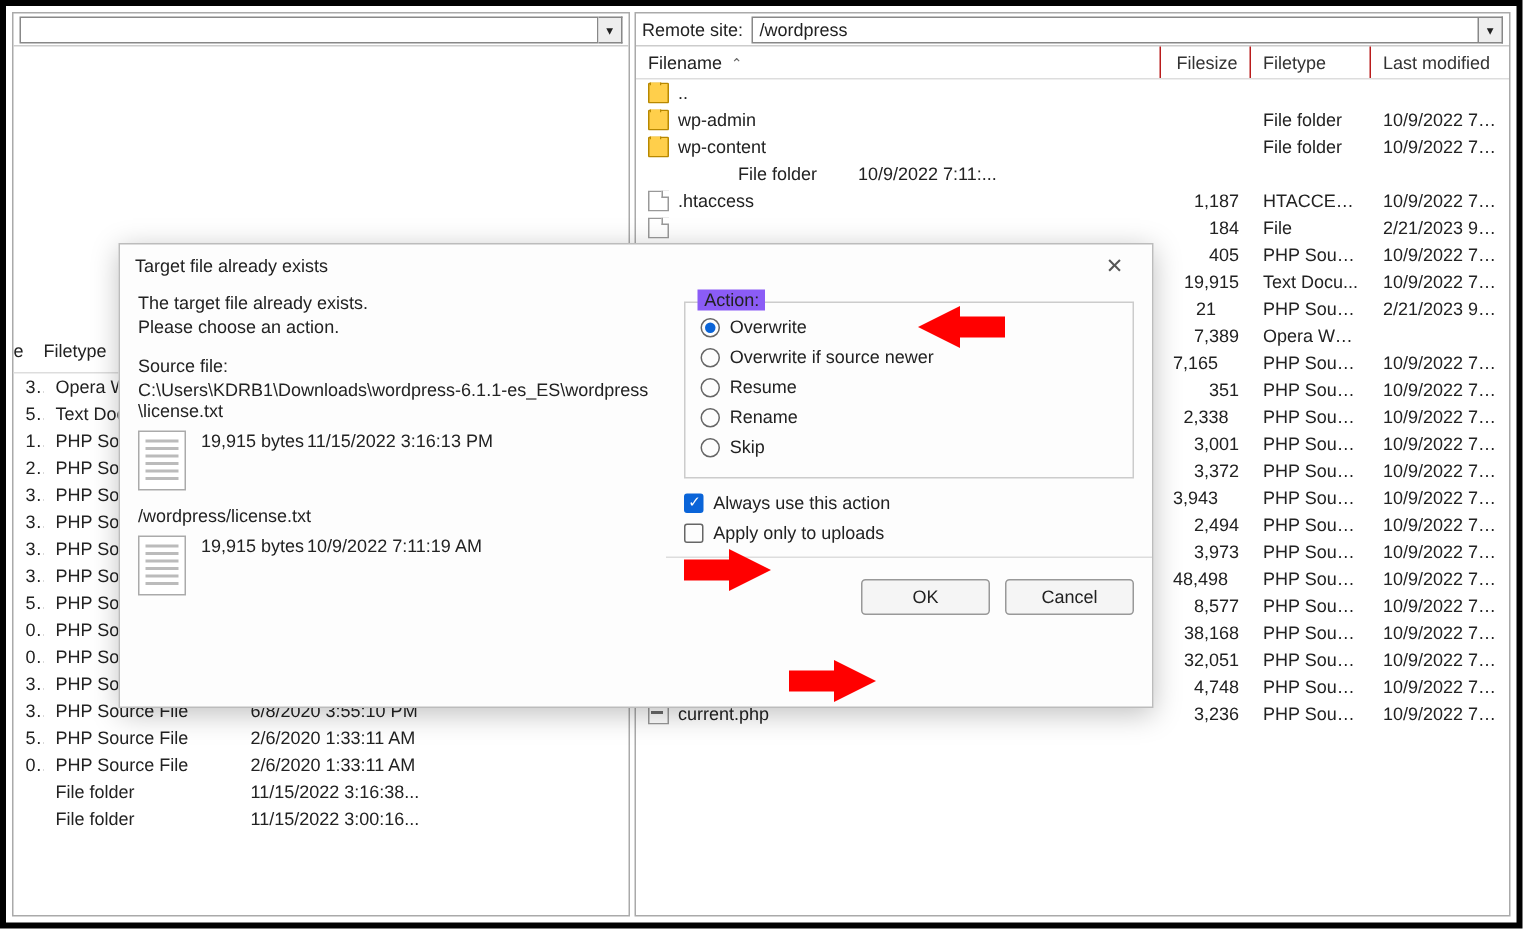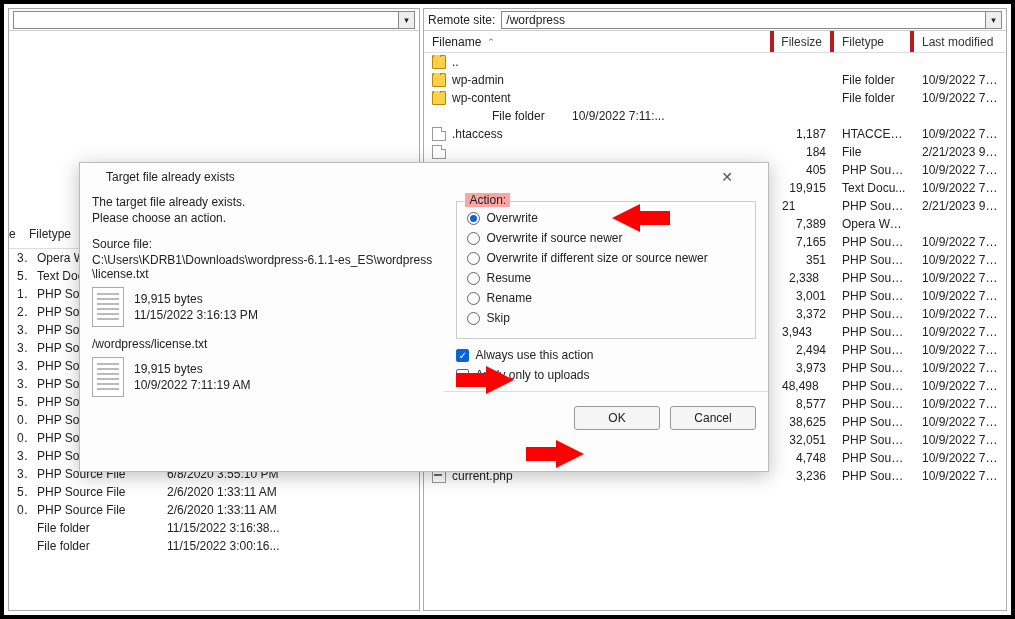--- a/index.html
+++ b/index.html
@@ -9,56 +9,56 @@
   .pane-left  { left: 4px;  width: 412px; top:4px; bottom:4px;}
   .pane-right { right: 4px; width: 584px; top:4px; bottom:4px;}
 
   .site-bar { height: 22px; border-bottom: 1px solid #ccc; display:flex; align-items:center; padding:0 4px; gap:6px;}
   .site-bar label { white-space: nowrap; }
   .site-bar input, .site-bar .combo { flex:1; border:1px solid #888; height:18px; padding:0 4px; font-size:12px; background:#fff;}
   .site-bar .combo-btn { width:16px; height:18px; border:1px solid #888; border-left:none; background:#eee; display:flex; align-items:center; justify-content:center;}
   .site-bar .combo-wrap{display:flex; flex:1;}
 
   .header-row { height: 22px; border-bottom: 1px solid #ddd; display:flex; align-items:center; }
-  .header-row .hcell { padding: 0 8px; border-right: 4px solid #b91c1c; height:100%; display:flex; align-items:center; gap:6px; color:#333;}
+  .header-row .hcell { padding: 0 8px; border-right: 1px solid #b91c1c; height:100%; display:flex; align-items:center; gap:6px; color:#333;}
   .header-row .hcell:last-child{border-right:none;}
   .sort-caret{font-size:9px; color:#666;}
 
   .file-row { height: 18px; display:flex; align-items:center; }
   .file-row .fcell { padding: 0 8px; white-space:nowrap; overflow:hidden; text-overflow:ellipsis; }
   .file-row .icon { width:14px; height:14px; display:inline-block; margin-right:6px; vertical-align:middle;}
   .folder-icon { background:#ffcf4b; border:1px solid #b88800; border-radius:1px; position:relative;}
   .folder-icon::before{content:"";position:absolute;top:-3px;left:0;width:6px;height:3px;background:#ffcf4b;border:1px solid #b88800;border-bottom:none;border-radius:1px 1px 0 0;}
   .file-icon { background:#fff; border:1px solid #999; position:relative;}
   .file-icon::after{content:"";position:absolute;top:-1px;right:-1px;width:4px;height:4px;background:#fff;border-left:1px solid #999;border-bottom:1px solid #999;}
   .php-icon{ background:#fff; border:1px solid #999; position:relative;}
   .php-icon::before{content:"";position:absolute;left:1px;top:4px;width:8px;height:2px;background:#6b6b6b;}
 
   
   .modal { position:absolute; left:75px; top:158px; width:690px; height:310px; background:#fdfdfd; border:1px solid #bcbcbc; box-shadow:0 4px 18px rgba(0,0,0,.25); }
-  .modal .titlebar{height:28px; display:flex; align-items:center; justify-content:space-between; padding:0 26px; color:#666;}
+  .modal .titlebar{height:28px; display:flex; align-items:center; justify-content:space-between; padding:0 10px; color:#666;}
   .modal .titlebar .close{width:30px;text-align:center;color:#555;font-size:14px;}
   .modal .body{padding:4px 12px 8px 12px; display:flex; gap:20px; height:calc(100% - 28px);}
   .modal .leftcol{flex:1.15; display:flex; flex-direction:column; gap:2px;}
   .modal .rightcol{flex:1; display:flex; flex-direction:column;}
   .modal .group{border:1px solid #ccc; padding:6px 10px 10px 10px; position:relative; margin-top:6px;}
-  .modal .group .legend{position:absolute; top:-9px; left:8px; background:#fca5a5; padding:0 4px; color:#222;}
+  .modal .group .legend{position:absolute; top:-9px; left:8px; background:#8b5cf6; padding:0 4px; color:#222;}
   .modal .radio-row, .modal .check-row{display:flex; align-items:center; gap:6px; height:20px;}
   .modal .radio{width:13px;height:13px;border:1px solid #666;border-radius:50%;display:inline-flex;align-items:center;justify-content:center;}
   .modal .radio.sel::after{content:"";width:7px;height:7px;background:#0a64d8;border-radius:50%;}
   .modal .check{width:13px;height:13px;border:1px solid #666;border-radius:2px;display:inline-flex;align-items:center;justify-content:center;font-size:10px;color:#fff;}
   .modal .check.sel{background:#0a64d8;border-color:#0a64d8;}
   .modal hr{border:none;border-top:1px solid #ddd;margin:6px -12px;}
   .modal .btnrow{display:flex; gap:10px; justify-content:flex-end; padding-top:8px;}
   .modal button{width:86px;height:24px;border:1px solid #999;background:#f5f5f5;border-radius:3px;}
 
   .docicon{width:32px;height:40px;border:1px solid #aaa;background:#fff;position:relative;flex-shrink:0;}
   .docicon::before{content:"";position:absolute;left:4px;right:4px;top:5px;height:2px;background:#bbb;box-shadow:0 5px 0 #bbb,0 10px 0 #bbb,0 15px 0 #bbb,0 20px 0 #bbb,0 25px 0 #bbb;}
   .fileinfo{display:flex;gap:10px;margin:4px 0 8px 0;}
-  .fileinfo .meta{display:flex;flex-direction:column;justify-content:center;gap:2px;}
+  .fileinfo .meta{display:flex;flex-direction:row;justify-content:center;gap:2px;}
 
   
   .arrow{position:absolute;pointer-events:none;}
   .arrow .head{width:0;height:0;border-top:14px solid transparent;border-bottom:14px solid transparent;}
   .arrow.right .head{border-right:28px solid #f00;}
   .arrow.left  .head{border-left:28px solid #f00;}
   .arrow .shaft{background:#f00;height:14px;}
   .arrow.right,.arrow.left{display:flex;align-items:center;}
   .arrow.left .shaft{order:0;} .arrow.left .head{order:1;}
   .arrow.right .shaft{order:1} .arrow.right .head{order:0;}
@@ -236,33 +236,33 @@
         <div class="fcell" style="flex:1">10/9/2022 7:11:...</div>
       </div>
       <div class="file-row">
         <div class="fcell" style="width:350px"><span class="icon file-icon"></span><span></span></div>
         <div class="fcell" style="width:60px;text-align:right">19,915</div>
         <div class="fcell" style="width:80px">Text Docu...</div>
         <div class="fcell" style="flex:1">10/9/2022 7:11:...</div>
       </div>
       <div class="file-row">
         <div class="fcell" style="width:350px"><span class="icon php-icon"></span><span></span></div>
-        <div class="fcell" style="width:60px;text-align:left">21</div>
+        <div class="fcell" style="width:60px;text-align:center">21</div>
         <div class="fcell" style="width:80px">PHP Sourc...</div>
         <div class="fcell" style="flex:1">2/21/2023 9:54:...</div>
       </div>
       <div class="file-row">
         <div class="fcell" style="width:350px"><span class="icon file-icon"></span><span></span></div>
         <div class="fcell" style="width:60px;text-align:right">7,389</div>
         <div class="fcell" style="width:80px">Opera Web...</div>
         <div class="fcell" style="flex:1"></div>
       </div>
       <div class="file-row">
         <div class="fcell" style="width:350px"><span class="icon php-icon"></span><span></span></div>
-        <div class="fcell" style="width:60px;text-align:right">7,165</div>
+        <div class="fcell" style="width:60px;text-align:left">7,165</div>
         <div class="fcell" style="width:80px">PHP Sourc...</div>
         <div class="fcell" style="flex:1">10/9/2022 7:11:...</div>
       </div>
       <div class="file-row">
         <div class="fcell" style="width:350px"><span class="icon php-icon"></span><span></span></div>
         <div class="fcell" style="width:60px;text-align:right">351</div>
         <div class="fcell" style="width:80px">PHP Sourc...</div>
         <div class="fcell" style="flex:1">10/9/2022 7:11:...</div>
       </div>
       <div class="file-row">
@@ -308,21 +308,21 @@
         <div class="fcell" style="flex:1">10/9/2022 7:11:...</div>
       </div>
       <div class="file-row">
         <div class="fcell" style="width:350px"><span class="icon php-icon"></span><span></span></div>
         <div class="fcell" style="width:60px;text-align:right">8,577</div>
         <div class="fcell" style="width:80px">PHP Sourc...</div>
         <div class="fcell" style="flex:1">10/9/2022 7:11:...</div>
       </div>
       <div class="file-row">
         <div class="fcell" style="width:350px"><span class="icon php-icon"></span><span></span></div>
-        <div class="fcell" style="width:60px;text-align:right">38,625</div>
+        <div class="fcell" style="width:60px;text-align:right">38,168</div>
         <div class="fcell" style="width:80px">PHP Sourc...</div>
         <div class="fcell" style="flex:1">10/9/2022 7:11:...</div>
       </div>
       <div class="file-row">
         <div class="fcell" style="width:350px"><span class="icon php-icon"></span><span></span></div>
         <div class="fcell" style="width:60px;text-align:right">32,051</div>
         <div class="fcell" style="width:80px">PHP Sourc...</div>
         <div class="fcell" style="flex:1">10/9/2022 7:11:...</div>
       </div>
       <div class="file-row">
@@ -374,24 +374,20 @@
         <div class="radio-row">
             <span class="radio sel"></span>
             <span>Overwrite</span>
           </div>
         <div class="radio-row">
             <span class="radio"></span>
             <span>Overwrite if source newer</span>
           </div>
         <div class="radio-row">
             <span class="radio"></span>
-            <span>Overwrite if different size or source newer</span>
-          </div>
-        <div class="radio-row">
-            <span class="radio"></span>
             <span>Resume</span>
           </div>
         <div class="radio-row">
             <span class="radio"></span>
             <span>Rename</span>
           </div>
         <div class="radio-row">
             <span class="radio"></span>
             <span>Skip</span>
           </div>

